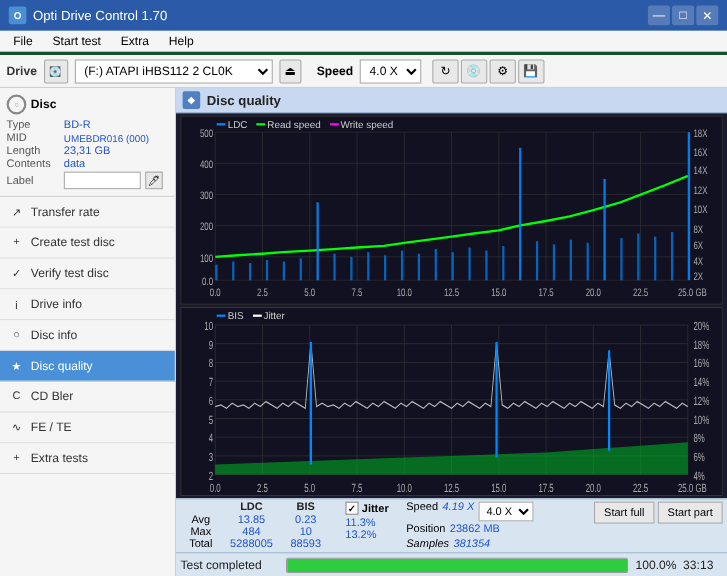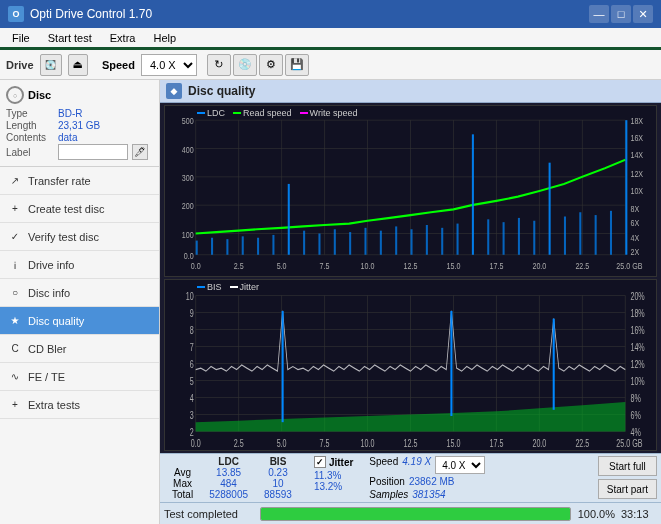--- a/index.html
+++ b/index.html
@@ -375,21 +375,20 @@
       border: 1px solid #888;
       background: white;
       display: flex;
       align-items: center;
       justify-content: center;
       font-size: 9px;
     }
 
     .buttons-section {
       display: flex;
-      flex-direction: column;
       gap: 3px;
       margin-left: auto;
     }
     .action-btn {
       height: 20px;
       padding: 0 8px;
       background: #e8e8e8;
       border: 1px solid #aaa;
       font-size: 10px;
       cursor: pointer;
@@ -462,20 +461,23 @@
 <div class="menu-bar">
   <span class="menu-item">File</span>
   <span class="menu-item">Start test</span>
   <span class="menu-item">Extra</span>
   <span class="menu-item">Help</span>
 </div>
 
 <div class="drive-bar">
   <span class="drive-label">Drive</span>
   <div class="drive-icon">💽</div>
+  <select class="drive-select">
+    <option>(F:)  ATAPI iHBS112  2 CL0K</option>
+  </select>
   <button class="eject-btn">⏏</button>
   <span class="speed-label">Speed</span>
   <select class="speed-select">
     <option>4.0 X</option>
     <option>2.0 X</option>
     <option>1.0 X</option>
   </select>
   <div class="toolbar-icons">
     <button class="toolbar-icon-btn">↻</button>
     <button class="toolbar-icon-btn">💿</button>
@@ -490,20 +492,24 @@
 
     <div class="disc-info-panel">
       <div class="disc-panel-header">
         <div class="disc-icon">○</div>
         <span class="disc-text">Disc</span>
       </div>
       <div class="disc-rows">
         <div class="disc-row">
           <span class="disc-row-label">Type</span>
           <span class="disc-row-value">BD-R</span>
+        </div>
+        <div class="disc-row">
+          <span class="disc-row-label">MID</span>
+          <span class="disc-row-value" style="font-size:9px;">UMEBDR016 (000)</span>
         </div>
         <div class="disc-row">
           <span class="disc-row-label">Length</span>
           <span class="disc-row-value">23,31 GB</span>
         </div>
         <div class="disc-row">
           <span class="disc-row-label">Contents</span>
           <span class="disc-row-value">data</span>
         </div>
         <div class="disc-row">

